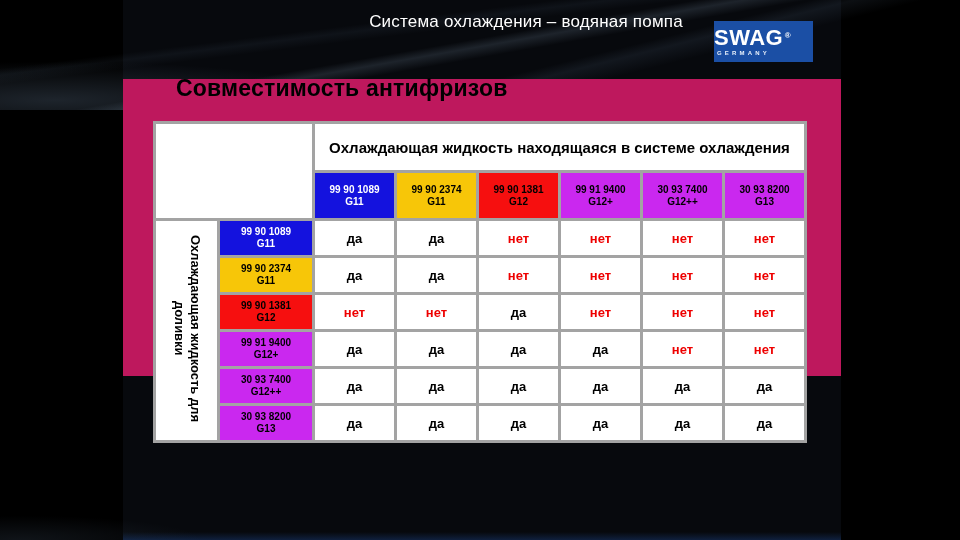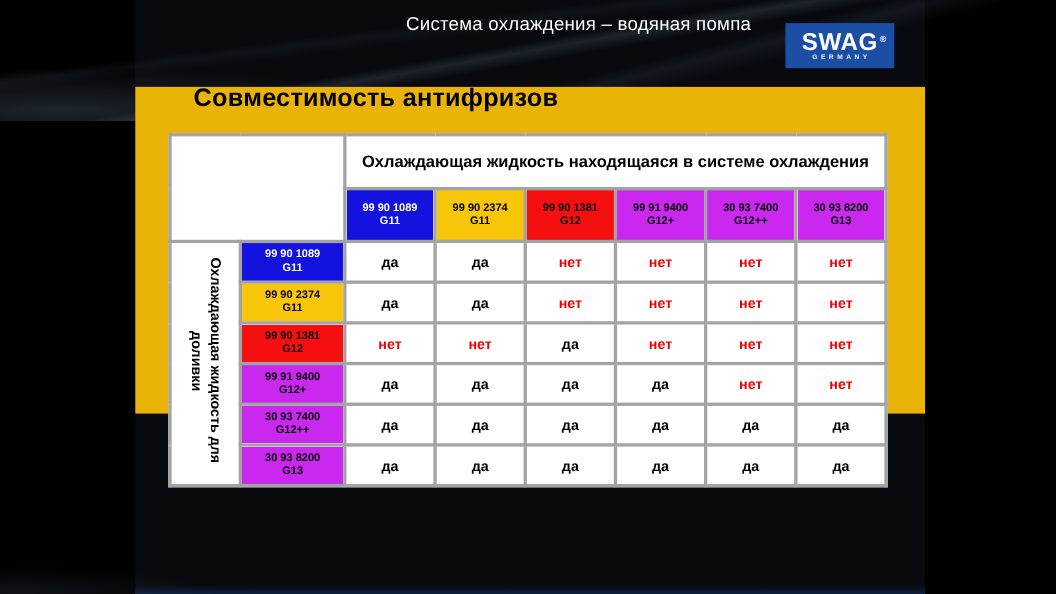--- a/index.html
+++ b/index.html
@@ -28,34 +28,34 @@
     pointer-events:none;
   }
   .top-title{
     position:absolute;left:0;top:12px;width:100%;box-sizing:border-box;
     padding-left:92px;text-align:center;
     color:#ffffff;font-size:17px;font-weight:400;letter-spacing:.2px;
   }
   .logo{
     position:absolute;left:714px;top:21px;width:99px;height:41px;
     background:#1b4fa5;
-    display:flex;flex-direction:column;align-items:center;justify-content:center;
+    display:flex;flex-direction:column;align-items:flex-start;justify-content:center;
   }
   .logo-brand{
     color:#fff;font-weight:bold;font-size:22px;line-height:20px;letter-spacing:.5px;
     position:relative;
   }
   .logo-brand .reg{font-size:8px;position:absolute;top:-2px;right:-8px;font-weight:bold;}
   .logo-country{
     color:#e8f0fb;font-size:6px;font-weight:bold;letter-spacing:3.2px;margin-top:2px;
     padding-left:3px;
   }
   .panel{
     position:absolute;left:123px;top:79px;width:718px;height:297px;
-    background:#eab308;
+    background:#be185d;
   }
   .heading{
     position:absolute;left:53px;top:-4px;margin:0;
     color:#000;font-size:23px;font-weight:bold;letter-spacing:.2px;
   }
   table.compat{
     position:absolute;left:30px;top:42px;
     border-collapse:collapse;table-layout:fixed;
     background:#fff;
   }

